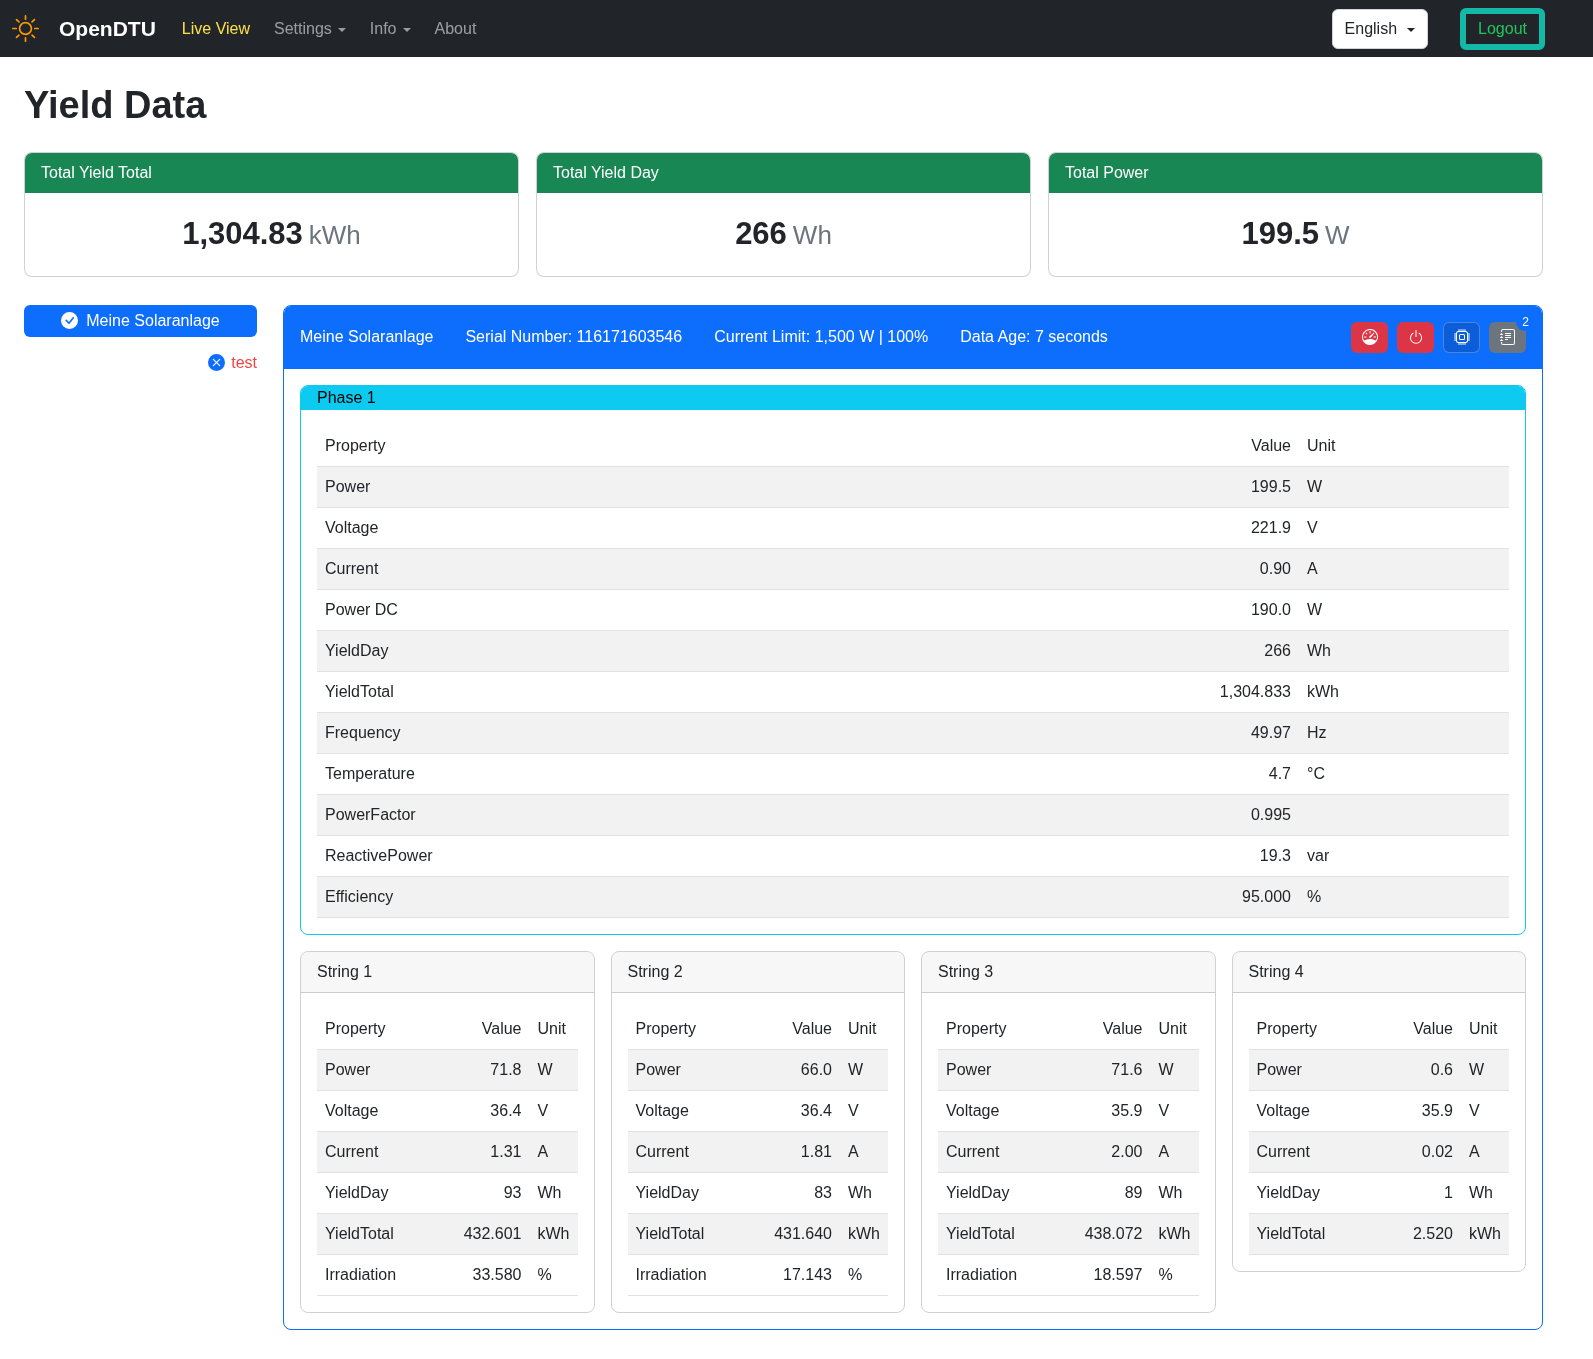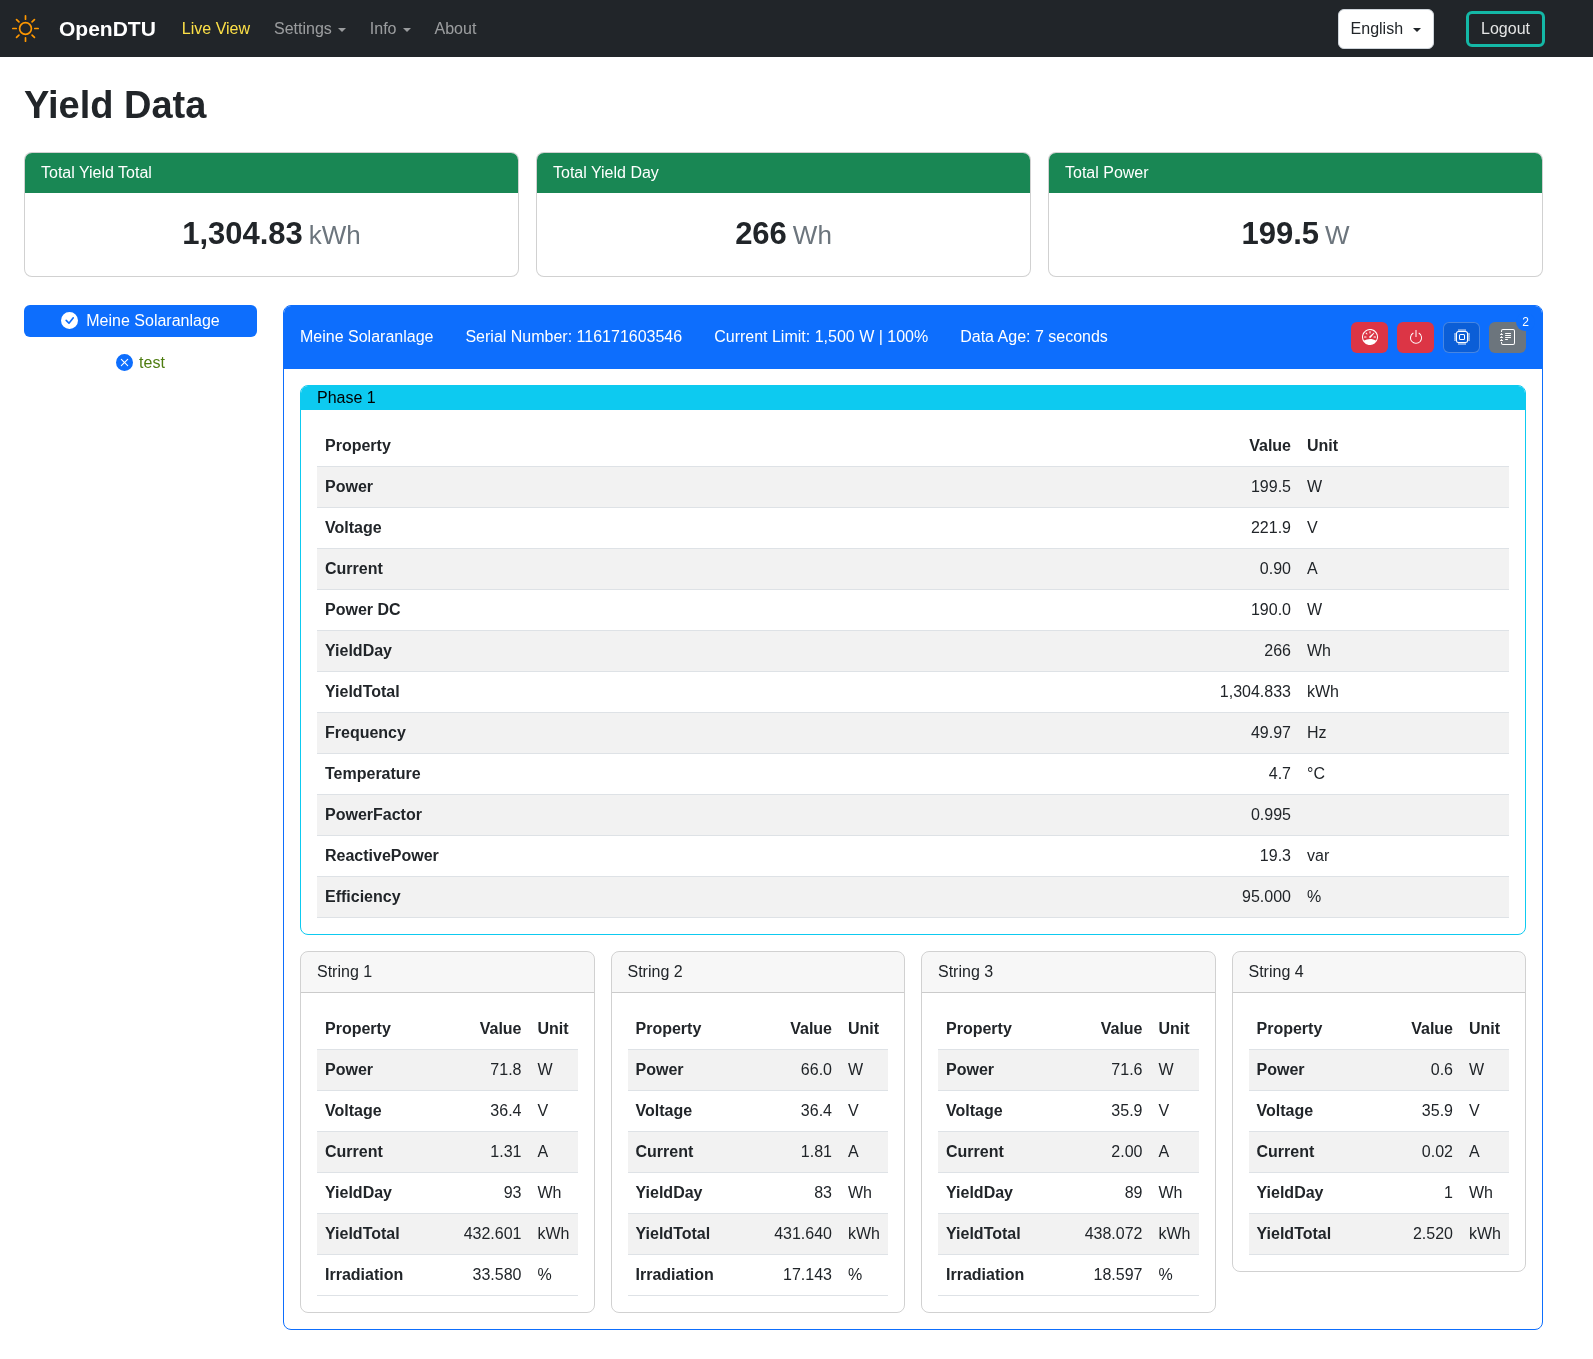--- a/index.html
+++ b/index.html
@@ -45,22 +45,22 @@
   }
   .nav-spacer { flex: 1; }
   .lang-select {
     background: #fff; color: #212529;
     border: 1px solid #ced4da; border-radius: 6px;
     padding: 7px 12px;
     display: flex; align-items: center; gap: 10px;
     cursor: pointer; margin-right: 32px;
   }
   .logout-btn {
-    background: transparent; color: #e5e5e5;
-    border: 3px solid #14b8a6; border-radius: 6px;
+    background: transparent; color: #22c55e;
+    border: 6px solid #14b8a6; border-radius: 6px;
     padding: 6px 12px; cursor: pointer;
   }
 
   
   .container { padding: 0 50px 28px 24px; }
   .page-title { font-size: 38px; font-weight: 700; margin: 20px 0 18px 0; color: #212529; }
 
   
   .summary-row {
     display: grid; grid-template-columns: repeat(3, 1fr);
@@ -82,22 +82,22 @@
     width: 100%;
     background: #0d6efd; color: #fff;
     border: none; border-radius: 6px;
     padding: 7px 12px;
     display: flex; align-items: center; justify-content: center; gap: 8px;
     cursor: pointer;
   }
   .inverter-select-btn svg { display: block; }
   .secondary-inverter {
     margin-top: 14px;
-    display: flex; align-items: center; justify-content: center; gap: 6px;
-    color: #4d7c0f; cursor: pointer;
+    display: flex; align-items: center; justify-content: flex-end; gap: 6px;
+    color: #ef4444; cursor: pointer;
   }
   .secondary-inverter svg { display: block; }
 
   
   .inverter-card { flex: 1; border: 1px solid #0d6efd; border-radius: 8px; }
   .inverter-header {
     background: #0d6efd; color: #fff;
     padding: 16px;
     display: flex; align-items: center; gap: 32px;
     border-radius: 7px 7px 0 0;
@@ -130,21 +130,21 @@
   }
   .phase-body { padding: 16px 16px 0 16px; }
 
   
   .data-table { width: 100%; border-collapse: collapse; margin-bottom: 16px; }
   .data-table th, .data-table td {
     padding: 8px; text-align: left;
     border-bottom: 1px solid #dee2e6;
     font-weight: 400;
   }
-  .data-table thead th, .data-table tbody th { font-weight: 700; }
+  .data-table thead th, .data-table tbody th { font-weight: 400; }
   .data-table tbody tr:nth-child(odd) { background: rgba(0,0,0,.05); }
   .data-table .col-value { text-align: right; }
   .phase-table  .col-value { width: 130px; }
   .phase-table  .col-unit  { width: 210px; }
   .string-table .col-value { width: 80px; }
   .string-table .col-unit  { width: 48px; }
 
   
   .strings-row {
     display: grid; grid-template-columns: repeat(4, 1fr);

